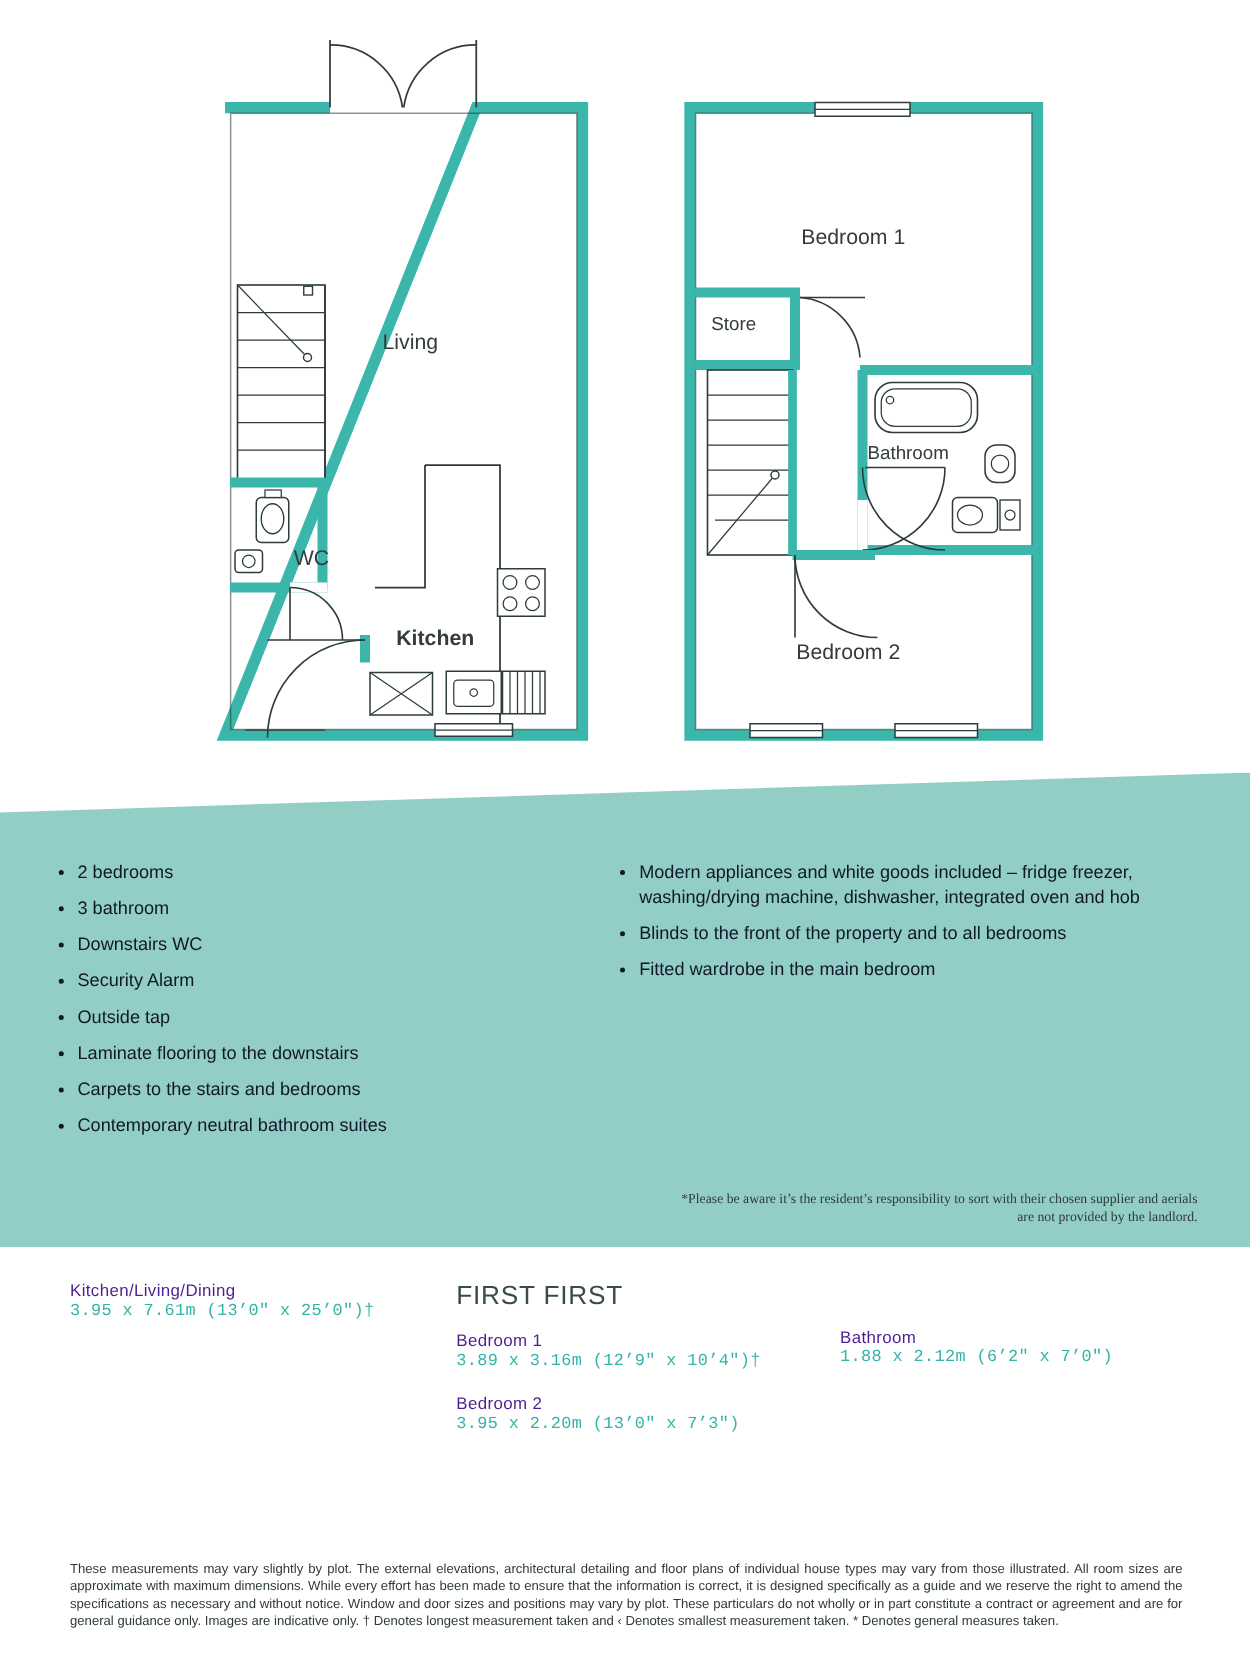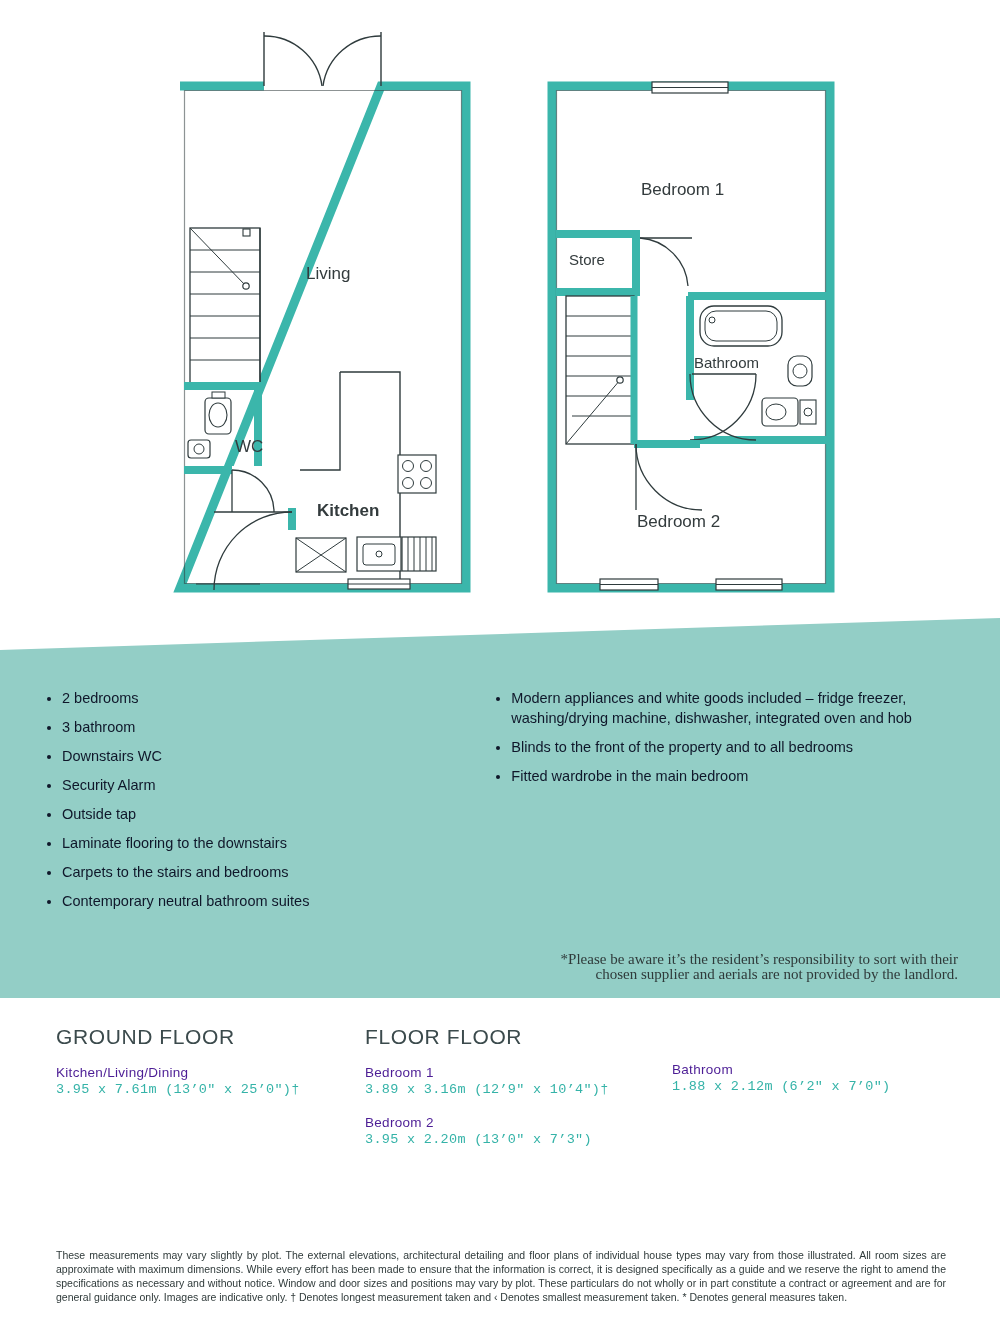--- a/index.html
+++ b/index.html
@@ -39,21 +39,21 @@
   .feat-col li{
     font-size:14.5px;line-height:20px;color:#0f172a;margin-bottom:9px;
   }
   .feat-col.col2{flex:1.05;}
   .feat-col.col3{flex:1.05;}
 
   .note{
     position:absolute;right:42px;top:952px;width:420px;
     text-align:right;
     font-family:"Liberation Serif", serif;
-    font-size:15px;line-height:15px;color:#2f3a3a;
+    font-size:11px;line-height:15px;color:#2f3a3a;
   }
 
   
   .dims{position:absolute;left:0;top:1015px;width:1000px;}
   .dim-group{position:absolute;}
   .dim-title{
     font-size:21px;letter-spacing:0.6px;color:#3b4a4c;font-weight:400;
     margin:0 0 16px 0;
   }
   .dim-room{
@@ -218,27 +218,26 @@
       <li>Blinds to the front of the property and to all bedrooms</li>
       <li>Fitted wardrobe in the main bedroom</li>
     </ul>
   </div>
 </div>
 
 <div class="note">*Please be aware it’s the resident’s responsibility to sort with their chosen supplier and aerials are not provided by the landlord.</div>
 
 <div class="dims">
   <div class="dim-group" style="left:56px;top:10px;width:290px;">
-    <h2 class="dim-title">GROUND FLOOR</h2>
     <p class="dim-room">Kitchen/Living/Dining</p>
     <p class="dim-size">3.95 x 7.61m (13’0" x 25’0")†</p>
   </div>
 
   <div class="dim-group" style="left:365px;top:10px;width:290px;">
-    <h2 class="dim-title">FLOOR FLOOR</h2>
+    <h2 class="dim-title">FIRST FIRST</h2>
     <p class="dim-room">Bedroom 1</p>
     <p class="dim-size">3.89 x 3.16m (12’9" x 10’4")†</p>
     <p class="dim-room">Bedroom 2</p>
     <p class="dim-size">3.95 x 2.20m (13’0" x 7’3")</p>
   </div>
 
   <div class="dim-group" style="left:672px;top:47px;width:300px;">
     <p class="dim-room">Bathroom</p>
     <p class="dim-size">1.88 x 2.12m (6’2" x 7’0")</p>
   </div>

